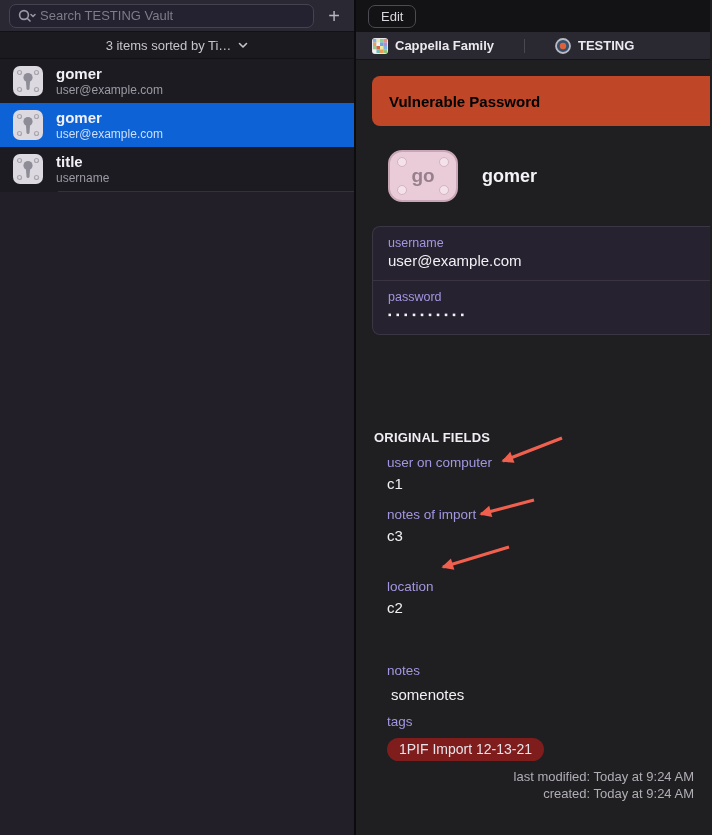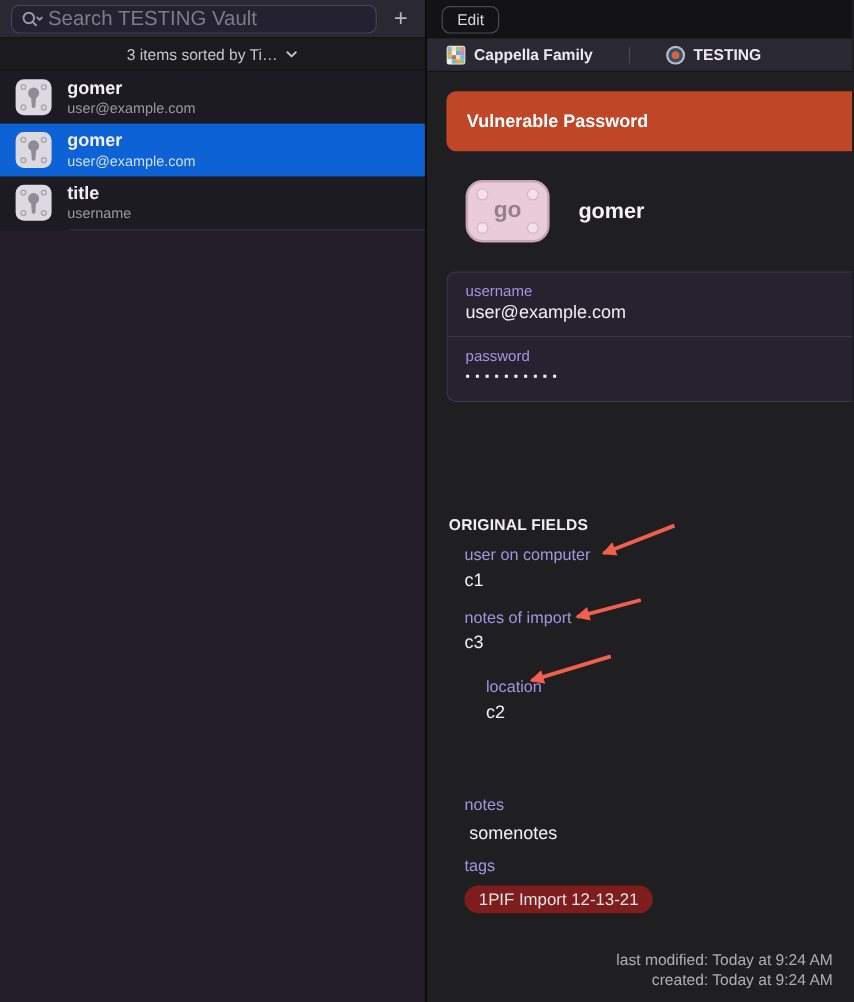--- a/index.html
+++ b/index.html
@@ -12,21 +12,21 @@
   
   .sidebar { width:356px; height:835px; background:#221f28; display:flex; flex-direction:column; border-right:2px solid #0c0b0d; }
   .search-strip { height:32px; background:#2a2833; display:flex; align-items:center; padding:0 9px; gap:9px; border-bottom:1px solid #121113; }
   .search-box {
     flex:1; height:24px; background:#242230; border:1px solid #45434e; border-radius:7px;
     display:flex; align-items:center; padding:0 8px; gap:4px;
   }
   .search-box .mag { display:flex; align-items:center; color:#9b99a4; }
   .search-box input {
     background:transparent; border:none; outline:none; color:#d8d6dd;
-    font-size:17px; width:100%; font-family:inherit;
+    font-size:13px; width:100%; font-family:inherit;
   }
   .search-box input::placeholder { color:#7e7c87; }
   .plus-btn { color:#b7b5bf; font-size:20px; line-height:20px; width:22px; text-align:center; cursor:default; font-weight:300; }
   .sort-bar { height:27px; background:#1b1a1e; display:flex; align-items:center; justify-content:center; gap:7px; border-bottom:1px solid #131214; }
   .sort-bar .sort-label { font-size:13px; color:#c7c5cc; }
   .item-list { background:#1d1b22; }
   .row { height:44px; display:flex; align-items:center; padding:0 12px; gap:12px; position:relative; }
   .row + .row::before { content:""; position:absolute; top:0; left:58px; right:0; height:1px; background:#2c2a32; }
   .row.selected { background:#0d62d6; }
   .row.selected::before, .row.selected + .row::before { display:none; }
@@ -44,21 +44,21 @@
     font-size:13px; padding:3px 12px; font-family:inherit; cursor:default;
   }
   .crumb-bar { position:absolute; top:32px; left:0; right:0; height:28px; background:#2a2830; display:flex; align-items:center; padding:0 16px; gap:24px; border-bottom:1px solid #141316; }
   .crumb { display:flex; align-items:center; gap:7px; font-size:13px; font-weight:600; color:#ebe9ef; }
   .crumb-sep { width:1px; height:14px; background:#4a484f; margin:0 6px; }
   .content { position:absolute; top:60px; left:0; right:0; bottom:0; background:#1f1e21; }
   .banner {
     position:absolute; top:16px; left:16px; right:0; height:50px;
     background:#bf4627; border-radius:8px 0 0 8px;
     display:flex; align-items:center; padding:0 17px;
-    font-size:15px; font-weight:700; color:#ffffff;
+    font-size:15px; font-weight:700; color:#000000;
   }
   .item-head { position:absolute; top:90px; left:32px; display:flex; align-items:center; gap:24px; }
   .monogram {
     position:relative; width:70px; height:52px; background:#e9ccd8; border:2px solid #c9a6b6; border-radius:14px;
     display:flex; align-items:center; justify-content:center;
     font-size:19px; font-weight:700; color:#97808c;
   }
   .monogram i { position:absolute; width:10px; height:10px; border-radius:50%; background:#f4e2ea; border:1px solid #d6b3c2; }
   .monogram i.tl{ top:5px; left:7px; } .monogram i.tr{ top:5px; right:7px; }
   .monogram i.bl{ bottom:5px; left:7px; } .monogram i.br{ bottom:5px; right:7px; }
@@ -69,31 +69,31 @@
   }
   .field-card .frow { padding:8px 0 9px 15px; }
   .field-card .frow + .frow { border-top:1px solid #39343f; }
   .flabel { font-size:12.5px; color:#a396e0; line-height:16px; }
   .fvalue { font-size:15px; color:#f2f0f4; line-height:20px; }
   .dots { font-size:10px; letter-spacing:4.5px; color:#f5f3f7; line-height:20px; }
   .group { position:absolute; left:31px; }
   .g-website { top:294px; }
   .g-website .fvalue a { color:#3fa0f6; text-decoration:none; }
   .section-head { position:absolute; left:18px; top:370px; font-size:13px; font-weight:700; color:#f0eef3; letter-spacing:.2px; }
-  .g-f1 { top:394px; } .g-f2 { top:446px; } .g-f3 { top:504px;margin-left:18px; }
+  .g-f1 { top:394px; } .g-f2 { top:446px; } .g-f3 { top:518px; }
   .group .flabel { font-size:13.5px; line-height:18px; }
   .group .fvalue { margin-top:2px; }
   .g-notes { top:602px; }
   .g-notes .fvalue { margin-top:5px; padding-left:4px; }
   .g-tags { top:653px; }
   .tag-pill {
     display:inline-block; margin-top:7px; background:#7f1d1d; color:#e6e4ea;
     border-radius:12px; padding:3px 12px 4px; font-size:14px;
   }
-  .meta { position:absolute; right:16px; top:731px; text-align:right; font-size:13px; color:#b0aeb4; line-height:17px; }
+  .meta { position:absolute; right:16px; top:708px; text-align:right; font-size:13px; color:#b0aeb4; line-height:17px; }
   .arrows { position:absolute; top:0; left:0; width:354px; height:775px; pointer-events:none; }
   .chev { display:inline-flex; }
 </style>
 </head>
 <body>
 
 <div class="sidebar">
   <div class="search-strip">
     <div class="search-box">
       <span class="mag">

